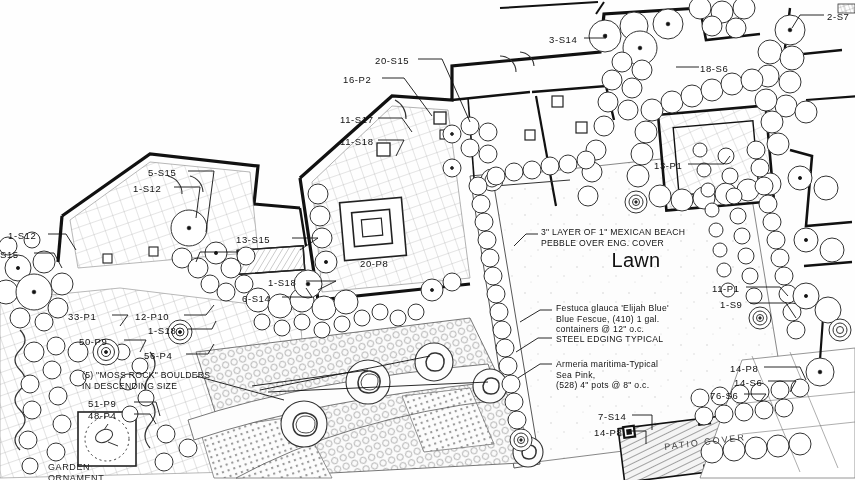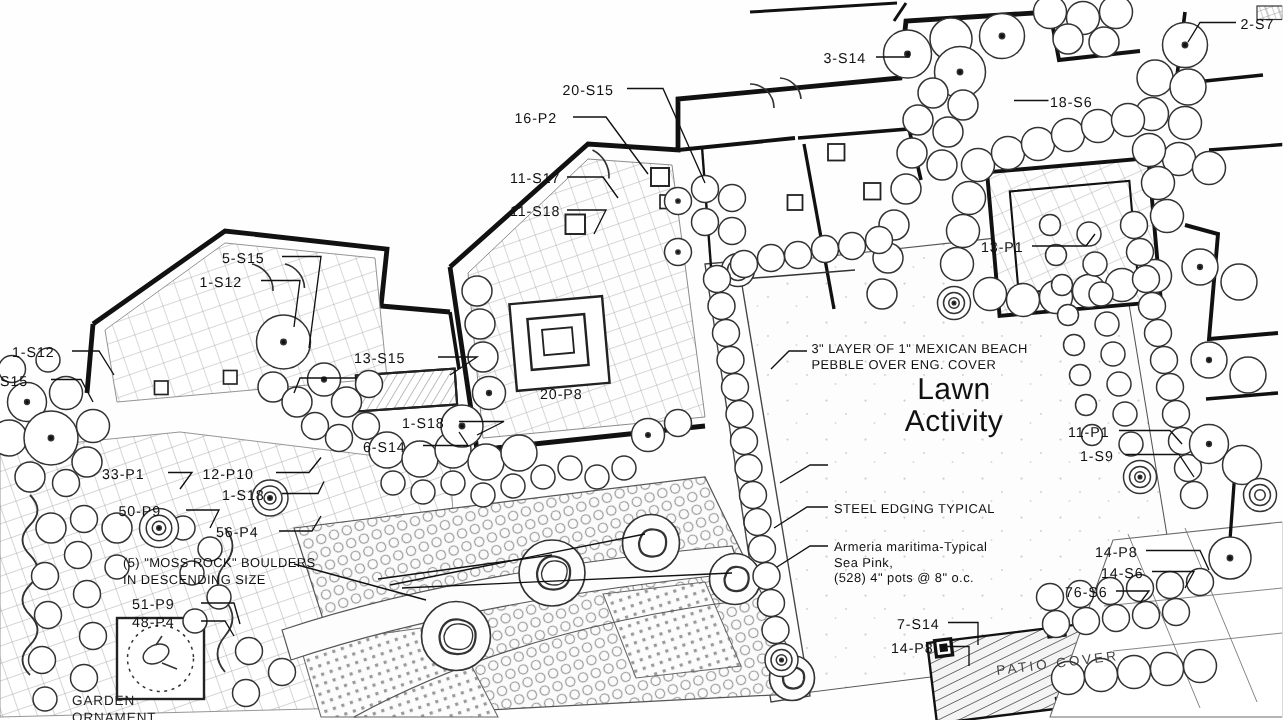--- a/index.html
+++ b/index.html
@@ -499,28 +499,32 @@
 
       <path d="M538 234 L526 234 L514 246"></path>
       <path d="M552 310 L540 310 L520 322"></path>
       <path d="M552 338 L538 338 L516 352"></path>
       <path d="M552 364 L540 364 L518 378"></path>
     </g>
   </svg>
 
   <div class="lawn-title" style="left:576px;top:250px;width:120px;">
     <div>Lawn</div>
-    <div>Activity</div>
   </div>
 
   <div class="lbl note" style="left:541px;top:227px;">
     <div>3" LAYER OF 1" MEXICAN BEACH</div>
     <div>PEBBLE OVER ENG. COVER</div>
   </div>
 
+  <div class="lbl note" style="left:556px;top:303px;">
+    <div>Festuca glauca 'Elijah Blue'</div>
+    <div>Blue Fescue, (410) 1 gal.</div>
+    <div>containers @ 12" o.c.</div>
+  </div>
 
   <div class="lbl note" style="left:556px;top:334px;">STEEL EDGING TYPICAL</div>
 
   <div class="lbl note" style="left:556px;top:359px;">
     <div>Armeria maritima-Typical</div>
     <div>Sea Pink,</div>
     <div>(528) 4" pots @ 8" o.c.</div>
   </div>
 
   <div class="lbl note" style="left:82px;top:370px;">

